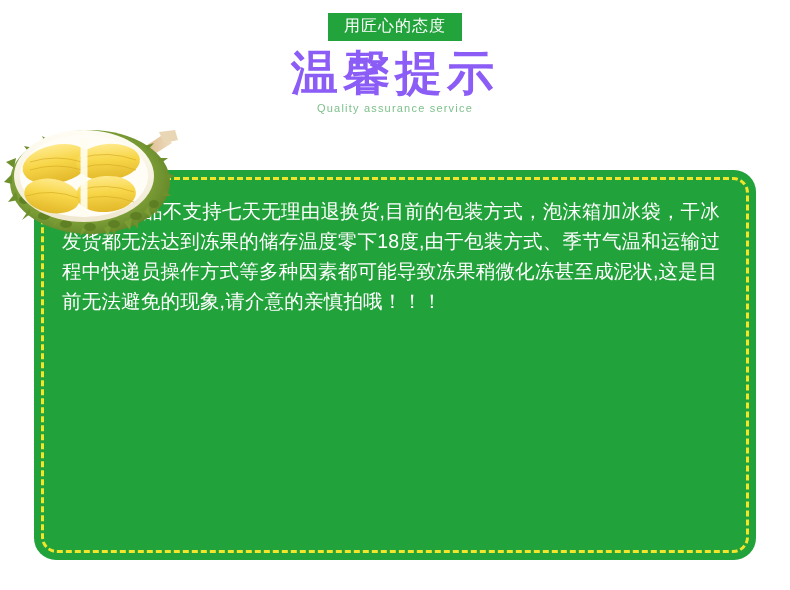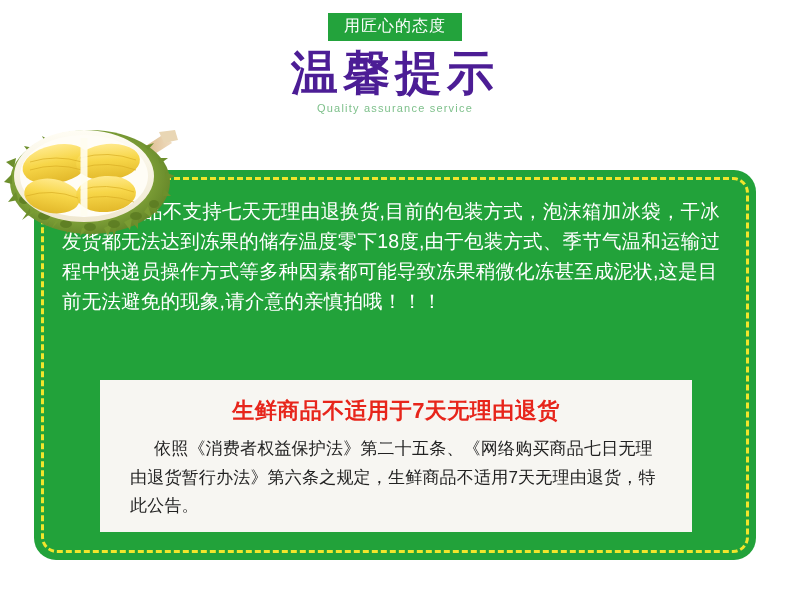--- a/index.html
+++ b/index.html
@@ -32,21 +32,21 @@
     padding: 3px 16px 5px 16px;
     background: #23a33c;
     color: #ffffff;
     font-size: 16px;
     letter-spacing: 1px;
     line-height: 20px;
     font-weight: 500;
   }
   .big-title {
     margin-top: 6px;
-    color: #4c1d95;
+    color: #8b5cf6;
     font-size: 47px;
     font-weight: bold;
     letter-spacing: 5px;
     line-height: 52px;
     white-space: nowrap;
   }
   .sub-title {
     margin-top: 3px;
     color: #2faa47;
     font-size: 25px;
@@ -235,18 +235,14 @@
       </g>
       <path d="M80 26 L80 104" stroke="#fffdf0" stroke-width="7" fill="none" opacity="0.9"></path>
     </g>
   </svg>
 
   <div class="panel">
     <div class="panel-dash"></div>
     <div class="panel-text">生鲜产品不支持七天无理由退换货,目前的包装方式，泡沫箱加冰袋，干冰发货都无法达到冻果的储存温度零下18度,由于包装方式、季节气温和运输过程中快递员操作方式等多种因素都可能导致冻果稍微化冻甚至成泥状,这是目前无法避免的现象,请介意的亲慎拍哦！！！</div>
   </div>
 
-  <div class="notice">
-    <div class="notice-title">生鲜商品不适用于7天无理由退货</div>
-    <div class="notice-body">依照《消费者权益保护法》第二十五条、《网络购买商品七日无理由退货暂行办法》第六条之规定，生鲜商品不适用7天无理由退货，特此公告。</div>
-  </div>
 
 </div>
 
 </body></html>

